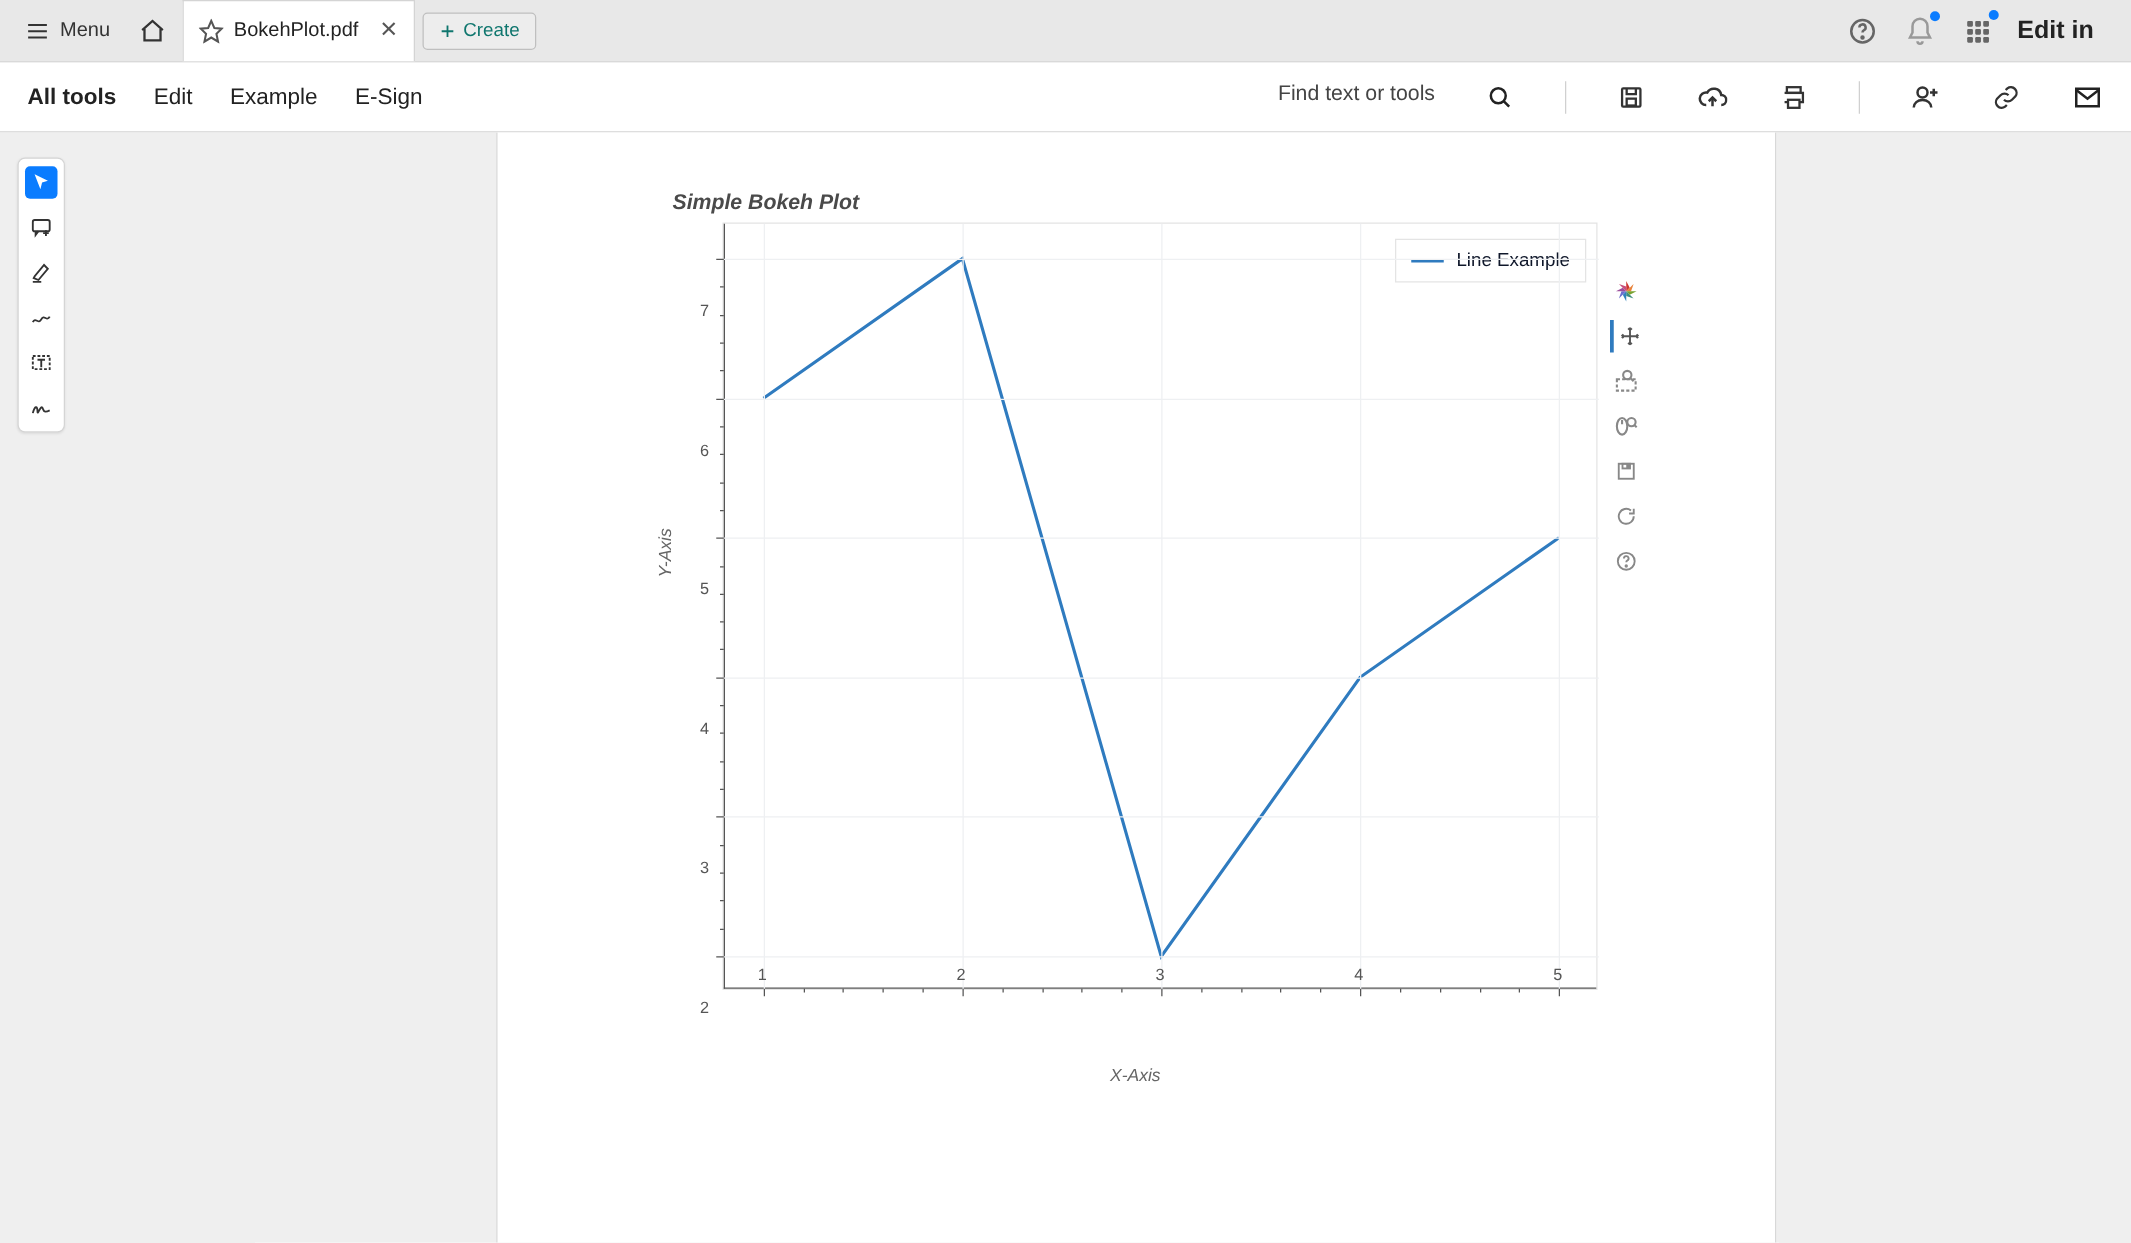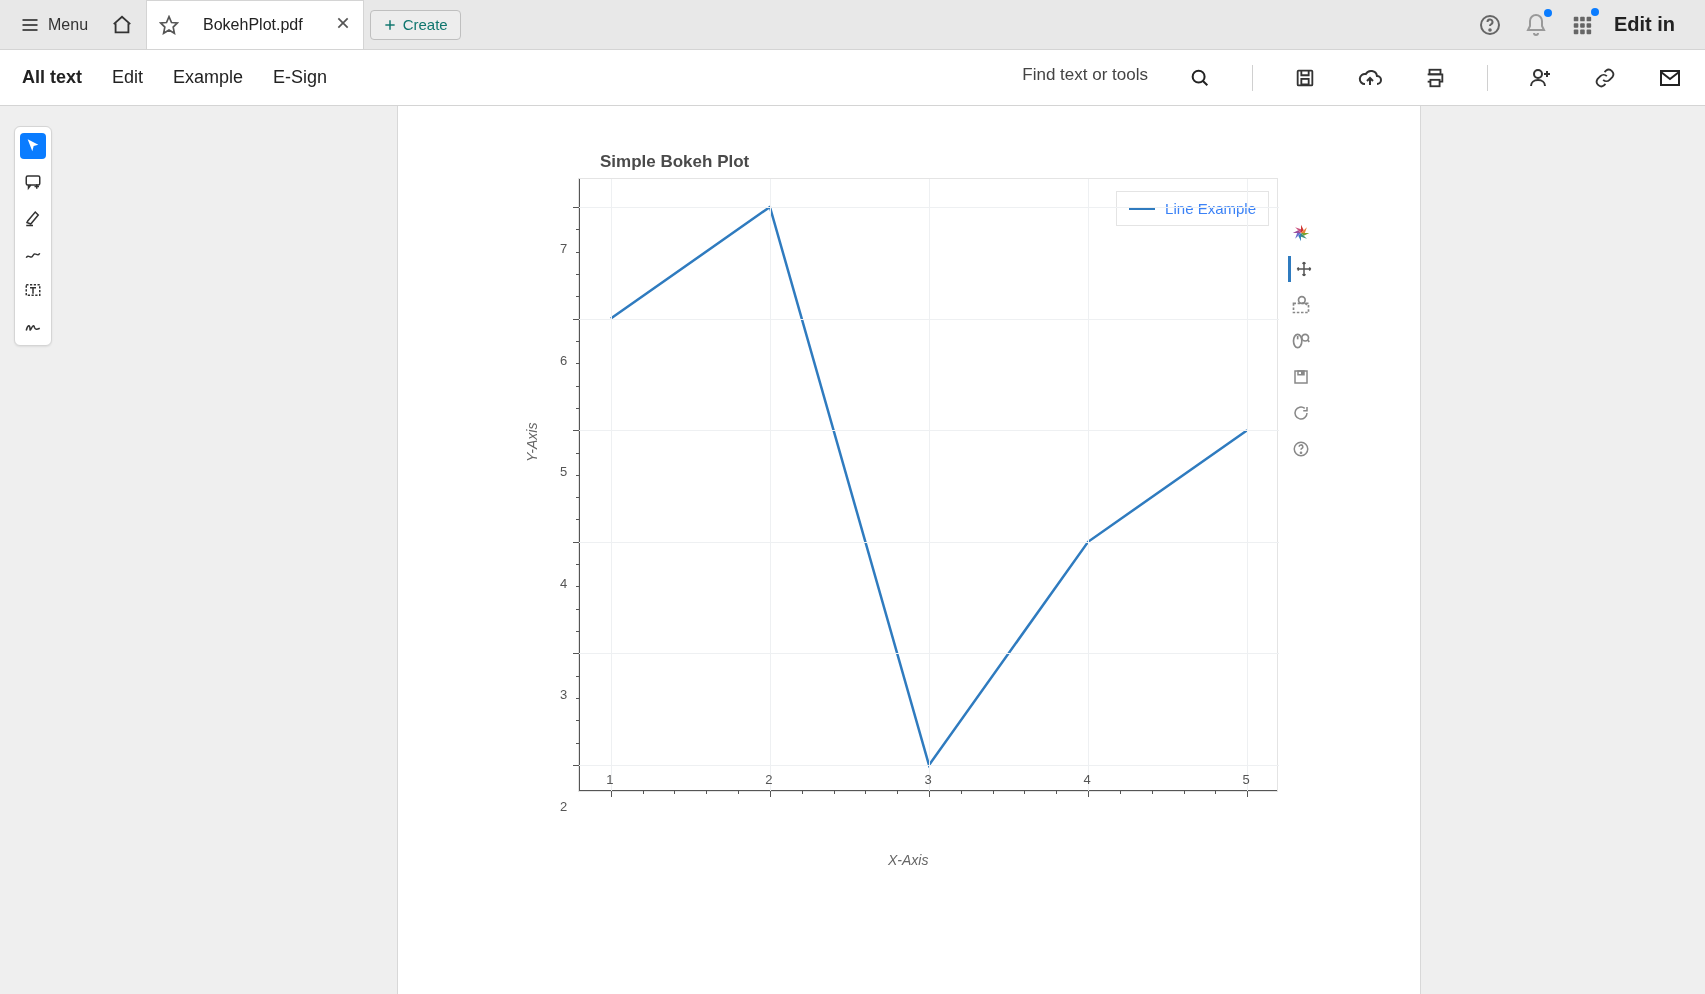--- a/index.html
+++ b/index.html
@@ -2,21 +2,21 @@
 <html><head>
 <meta charset="utf-8">
 <style>
   * { box-sizing: border-box; margin: 0; padding: 0; }
   html, body { width: 1705px; height: 994px; font-family: -apple-system, BlinkMacSystemFont, "Segoe UI", Arial, sans-serif; background: #f5f5f5; overflow: hidden; }
 
   
   .tabbar { display: flex; align-items: center; height: 50px; background: #e8e8e8; border-bottom: 1px solid #d4d4d4; padding-left: 10px; gap: 6px; }
   .menu-btn { display: flex; align-items: center; gap: 8px; padding: 6px 10px; border-radius: 4px; cursor: pointer; color: #333; }
   .home-btn { width:36px; height:36px; display:flex; align-items:center; justify-content:center; border-radius:4px; cursor:pointer; color:#333; }
-  .tab { display:flex; align-items:center; gap:24px; height:100%; padding:0 12px; background:#fff; border-top:1px solid #d4d4d4; border-left:1px solid #d4d4d4; border-right:1px solid #d4d4d4; position:relative; }
+  .tab { display:flex; align-items:center; gap:8px; height:100%; padding:0 12px; background:#fff; border-top:1px solid #d4d4d4; border-left:1px solid #d4d4d4; border-right:1px solid #d4d4d4; position:relative; }
   .tab .close { margin-left:8px; cursor:pointer; color:#555; font-size:18px;}
   .create-btn { display:flex; align-items:center; gap:6px; height:30px; padding:0 12px; background:#ededed; border:1px solid #bfbfbf; border-radius:4px; cursor:pointer; color:#0f766e; font-size:15px; }
   .tabbar-spacer { flex:1; }
   .tabbar-right { display:flex; align-items:center; gap:18px; padding-right:30px; }
   .icon-btn { width:28px; height:28px; display:flex; align-items:center; justify-content:center; cursor:pointer; color:#555; position:relative; }
   .signin { font-size:20px; font-weight:600; color:#222; cursor:pointer; }
 
   
   .toolbar { display:flex; align-items:center; height:56px; background:#fff; border-bottom:1px solid #d4d4d4; padding:0 22px; gap:30px; }
   .toolbar .menu-item { font-size:18px; color:#222; cursor:pointer; }
@@ -29,32 +29,32 @@
 
   
   .content { position:relative; height:calc(994px - 48px - 56px); background:#efefef; }
   .left-palette { position:absolute; left:14px; top:20px; width:38px; background:#fff; border:1px solid #d5d5d5; border-radius:6px; padding:6px 4px; display:flex; flex-direction:column; gap:10px; align-items:center; box-shadow:0 1px 2px rgba(0,0,0,.08); }
   .palette-item { width:26px; height:26px; display:flex; align-items:center; justify-content:center; border-radius:4px; cursor:pointer; color:#333; }
   .palette-item.active { background:#0a7cff; color:#fff; }
 
   .page-wrap { position:absolute; left:397px; top:0; width:1024px; height:100%; background:#fff; border-left:1px solid #d8d8d8; border-right:1px solid #d8d8d8; }
 
   .chart-root { position:absolute; left:110px; top:46px; width:800px; }
-  .chart-title { font-size:17px; font-weight:600; color:#4a4a4a; margin-bottom:6px; margin-left:92px;}
+  .chart-title { font-size:17px; font-weight:600; color:#4a4a4a; margin-bottom:6px; margin-left:30px;font-style:italic;}
   .plot-area { position:relative; width:700px; height:614px; margin-left:70px; border:1px solid #e4e4e4; background:#fff; }
   .grid-v, .grid-h { position:absolute; background:#eef0f2; }
   .axis-label-y { position:absolute; left:16px; top:310px; transform:rotate(-90deg); transform-origin:left top; font-size:14px; color:#666; font-style:italic;}
   .axis-label-x { position:absolute; left:380px; top:700px; font-size:14px; color:#666; font-style:italic;}
   .tick-y { position:absolute; right:706px; font-size:13px; color:#555; transform:translateY(-50%);}
   .tick-y-mark { position:absolute; left:-6px; width:6px; height:1px; background:#555; }
   .tick-x { position:absolute; top:620px; font-size:13px; color:#555; transform:translateX(-50%); }
   .tick-x-mark { position:absolute; bottom:-6px; width:1px; height:6px; background:#555; }
   .axis-line-y { position:absolute; left:0; top:0; width:1px; height:100%; background:#555;}
   .axis-line-x { position:absolute; left:0; bottom:0; width:100%; height:1px; background:#555;}
-  .legend { position:absolute; right:8px; top:12px; background:#fff; border:1px solid #e4e4e4; padding:8px 12px; font-size:15px; color:#3b82f6; display:flex; align-items:center; gap:10px;}
+  .legend { position:absolute; right:8px; top:12px; background:#fff; border:1px solid #e4e4e4; padding:8px 12px; font-size:15px; color:#0f172a; display:flex; align-items:center; gap:10px;}
   .legend-line { width:26px; height:2px; background:#2f7bbf;}
   svg.line { position:absolute; left:0; top:0; width:700px; height:614px; overflow:visible;}
 
   .bokeh-tools { position:absolute; left:780px; top:68px; display:flex; flex-direction:column; gap:10px; align-items:center;}
   .bokeh-tool { width:26px; height:26px; display:flex; align-items:center; justify-content:center; cursor:pointer; color:#888;}
   .bokeh-tool.active { border-left:3px solid #2f7bbf; padding-left:2px; color:#555;}
 
   .bell-dot { position:absolute; top:-2px; right:-2px; width:8px; height:8px; background:#0a7cff; border-radius:50%;}
   .apps-dot { position:absolute; top:-3px; right:-3px; width:8px; height:8px; background:#0a7cff; border-radius:50%;}
 
@@ -125,21 +125,21 @@
           <rect x="10" y="17" width="5" height="5" rx="1"></rect>
           <rect x="17" y="17" width="5" height="5" rx="1"></rect>
         </svg>
       <span class="apps-dot"></span>
     </div>
     <div class="signin">Edit in</div>
   </div>
 </div>
 
 <div class="toolbar">
-  <div class="menu-item bold">All text</div>
+  <div class="menu-item bold">All tools</div>
   <div class="menu-item">Edit</div>
   <div class="menu-item">Example</div>
   <div class="menu-item">E-Sign</div>
   <div class="toolbar-spacer"></div>
   <div class="toolbar-right">
     <span class="find-text">Find text or tools</span>
     <div class="toolbar-icon">
       <svg width="22" height="22" viewBox="0 0 24 24" fill="none" stroke="#222" stroke-width="2.2">
           <circle cx="10.5" cy="10.5" r="6.5"></circle>
           <line x1="20" y1="20" x2="15.2" y2="15.2"></line>

